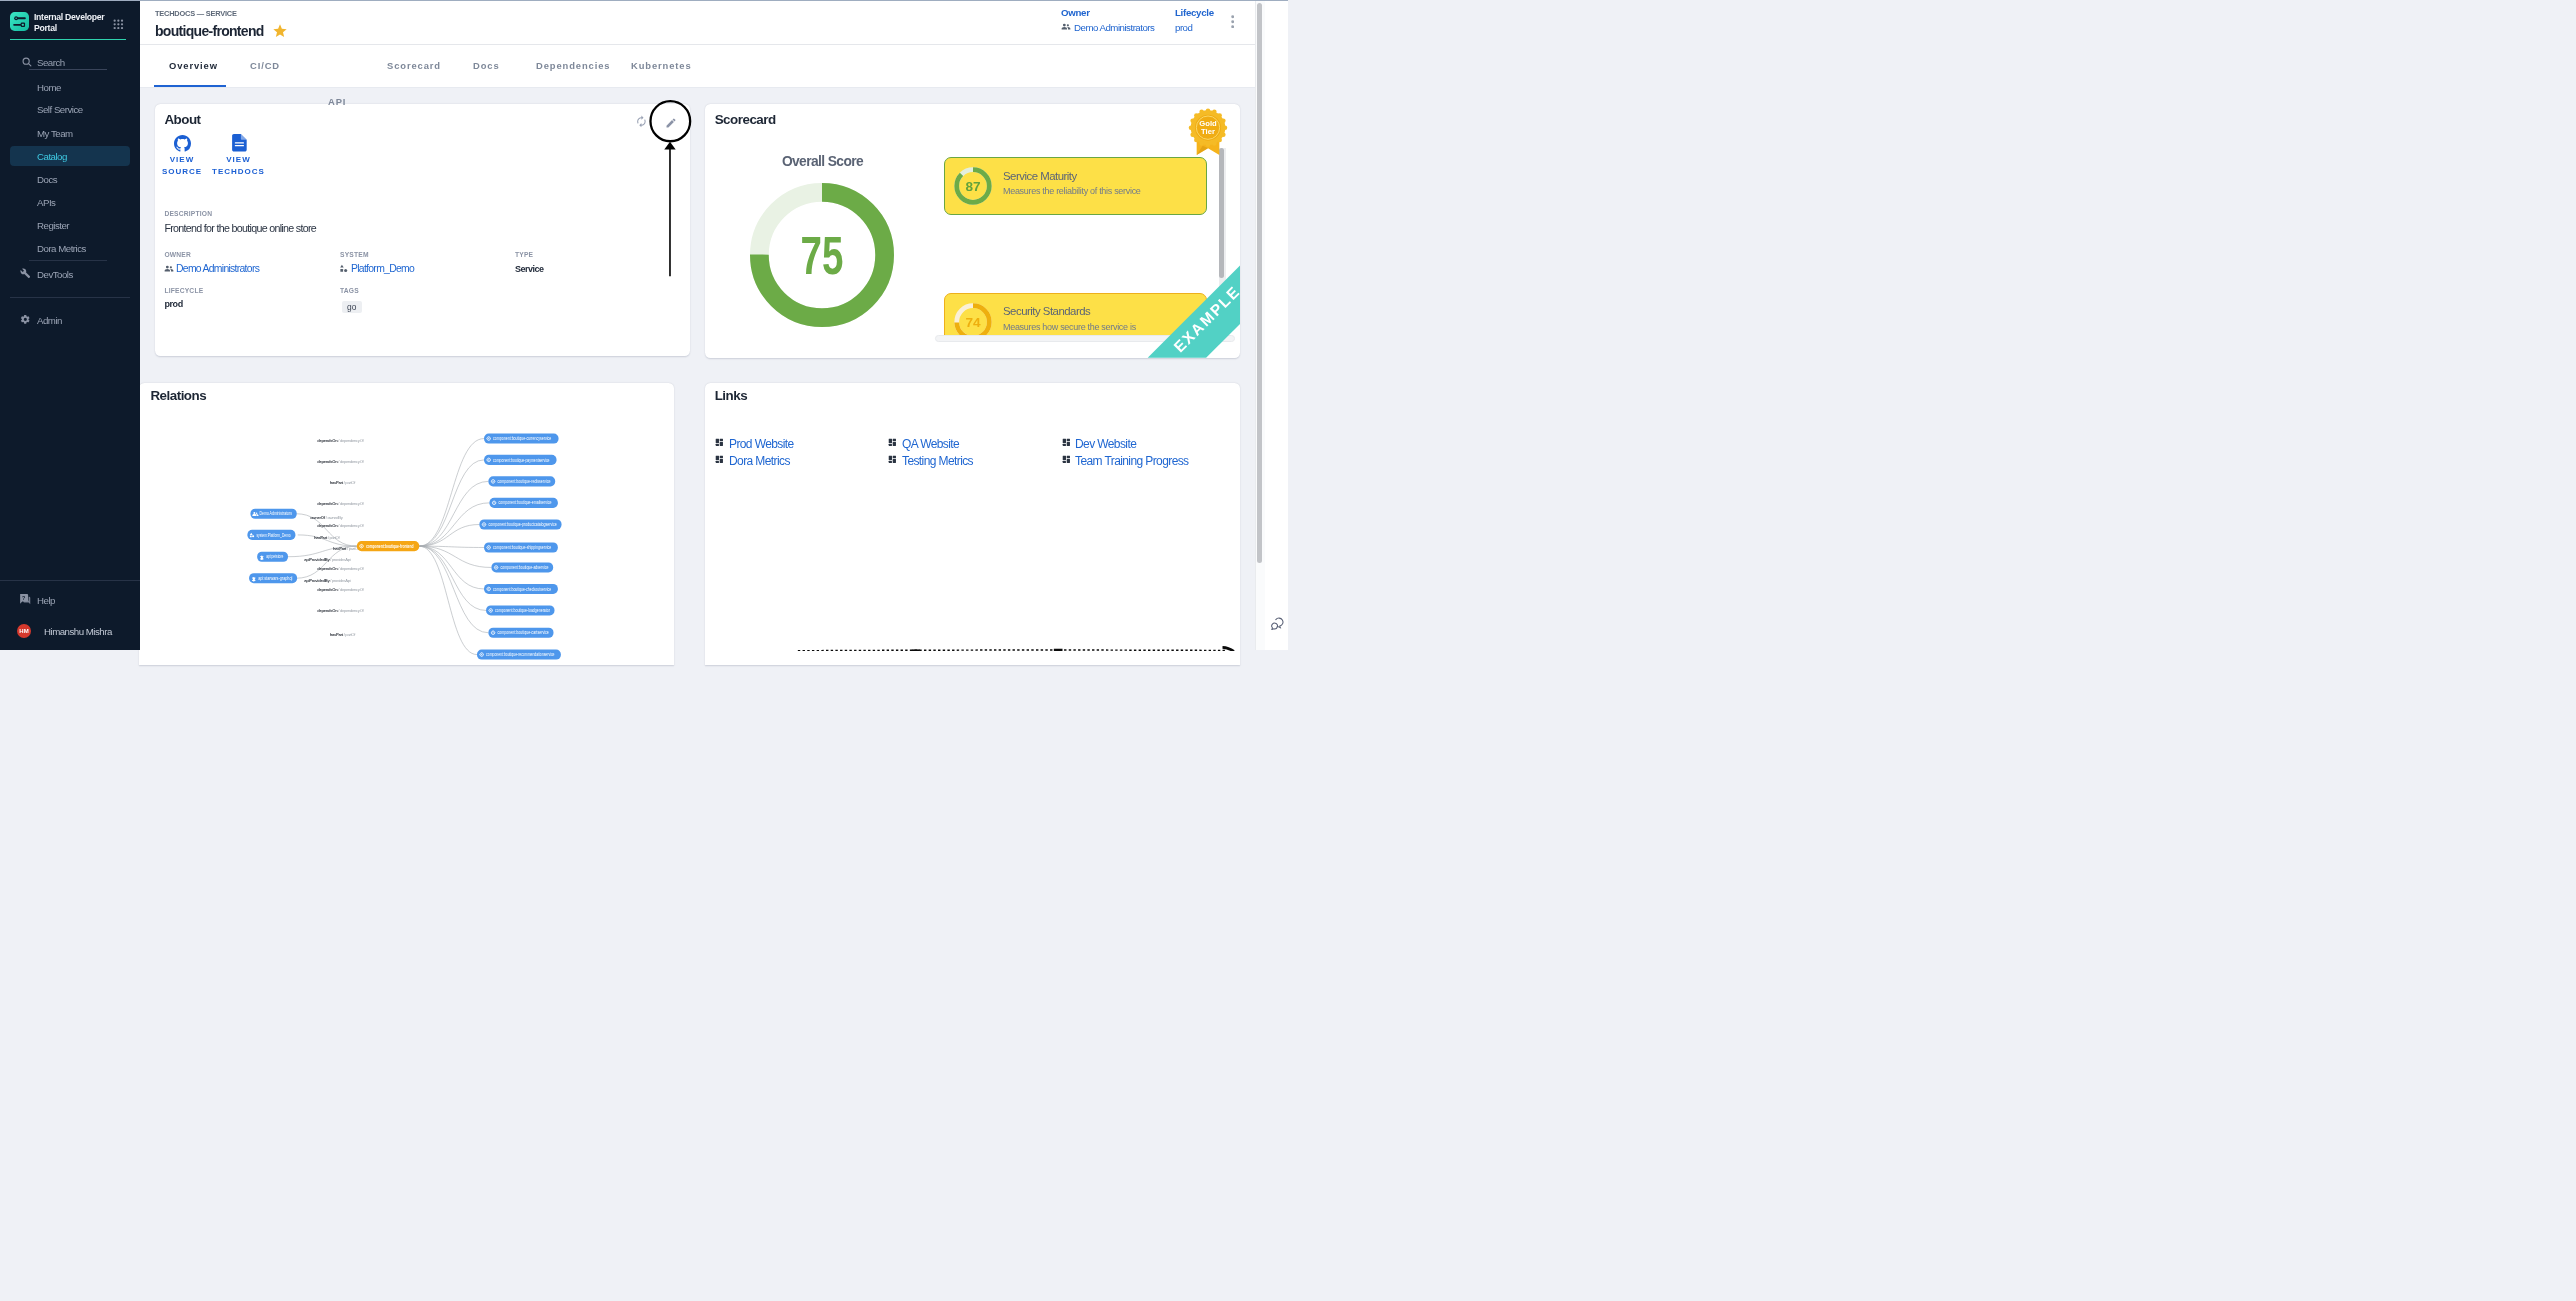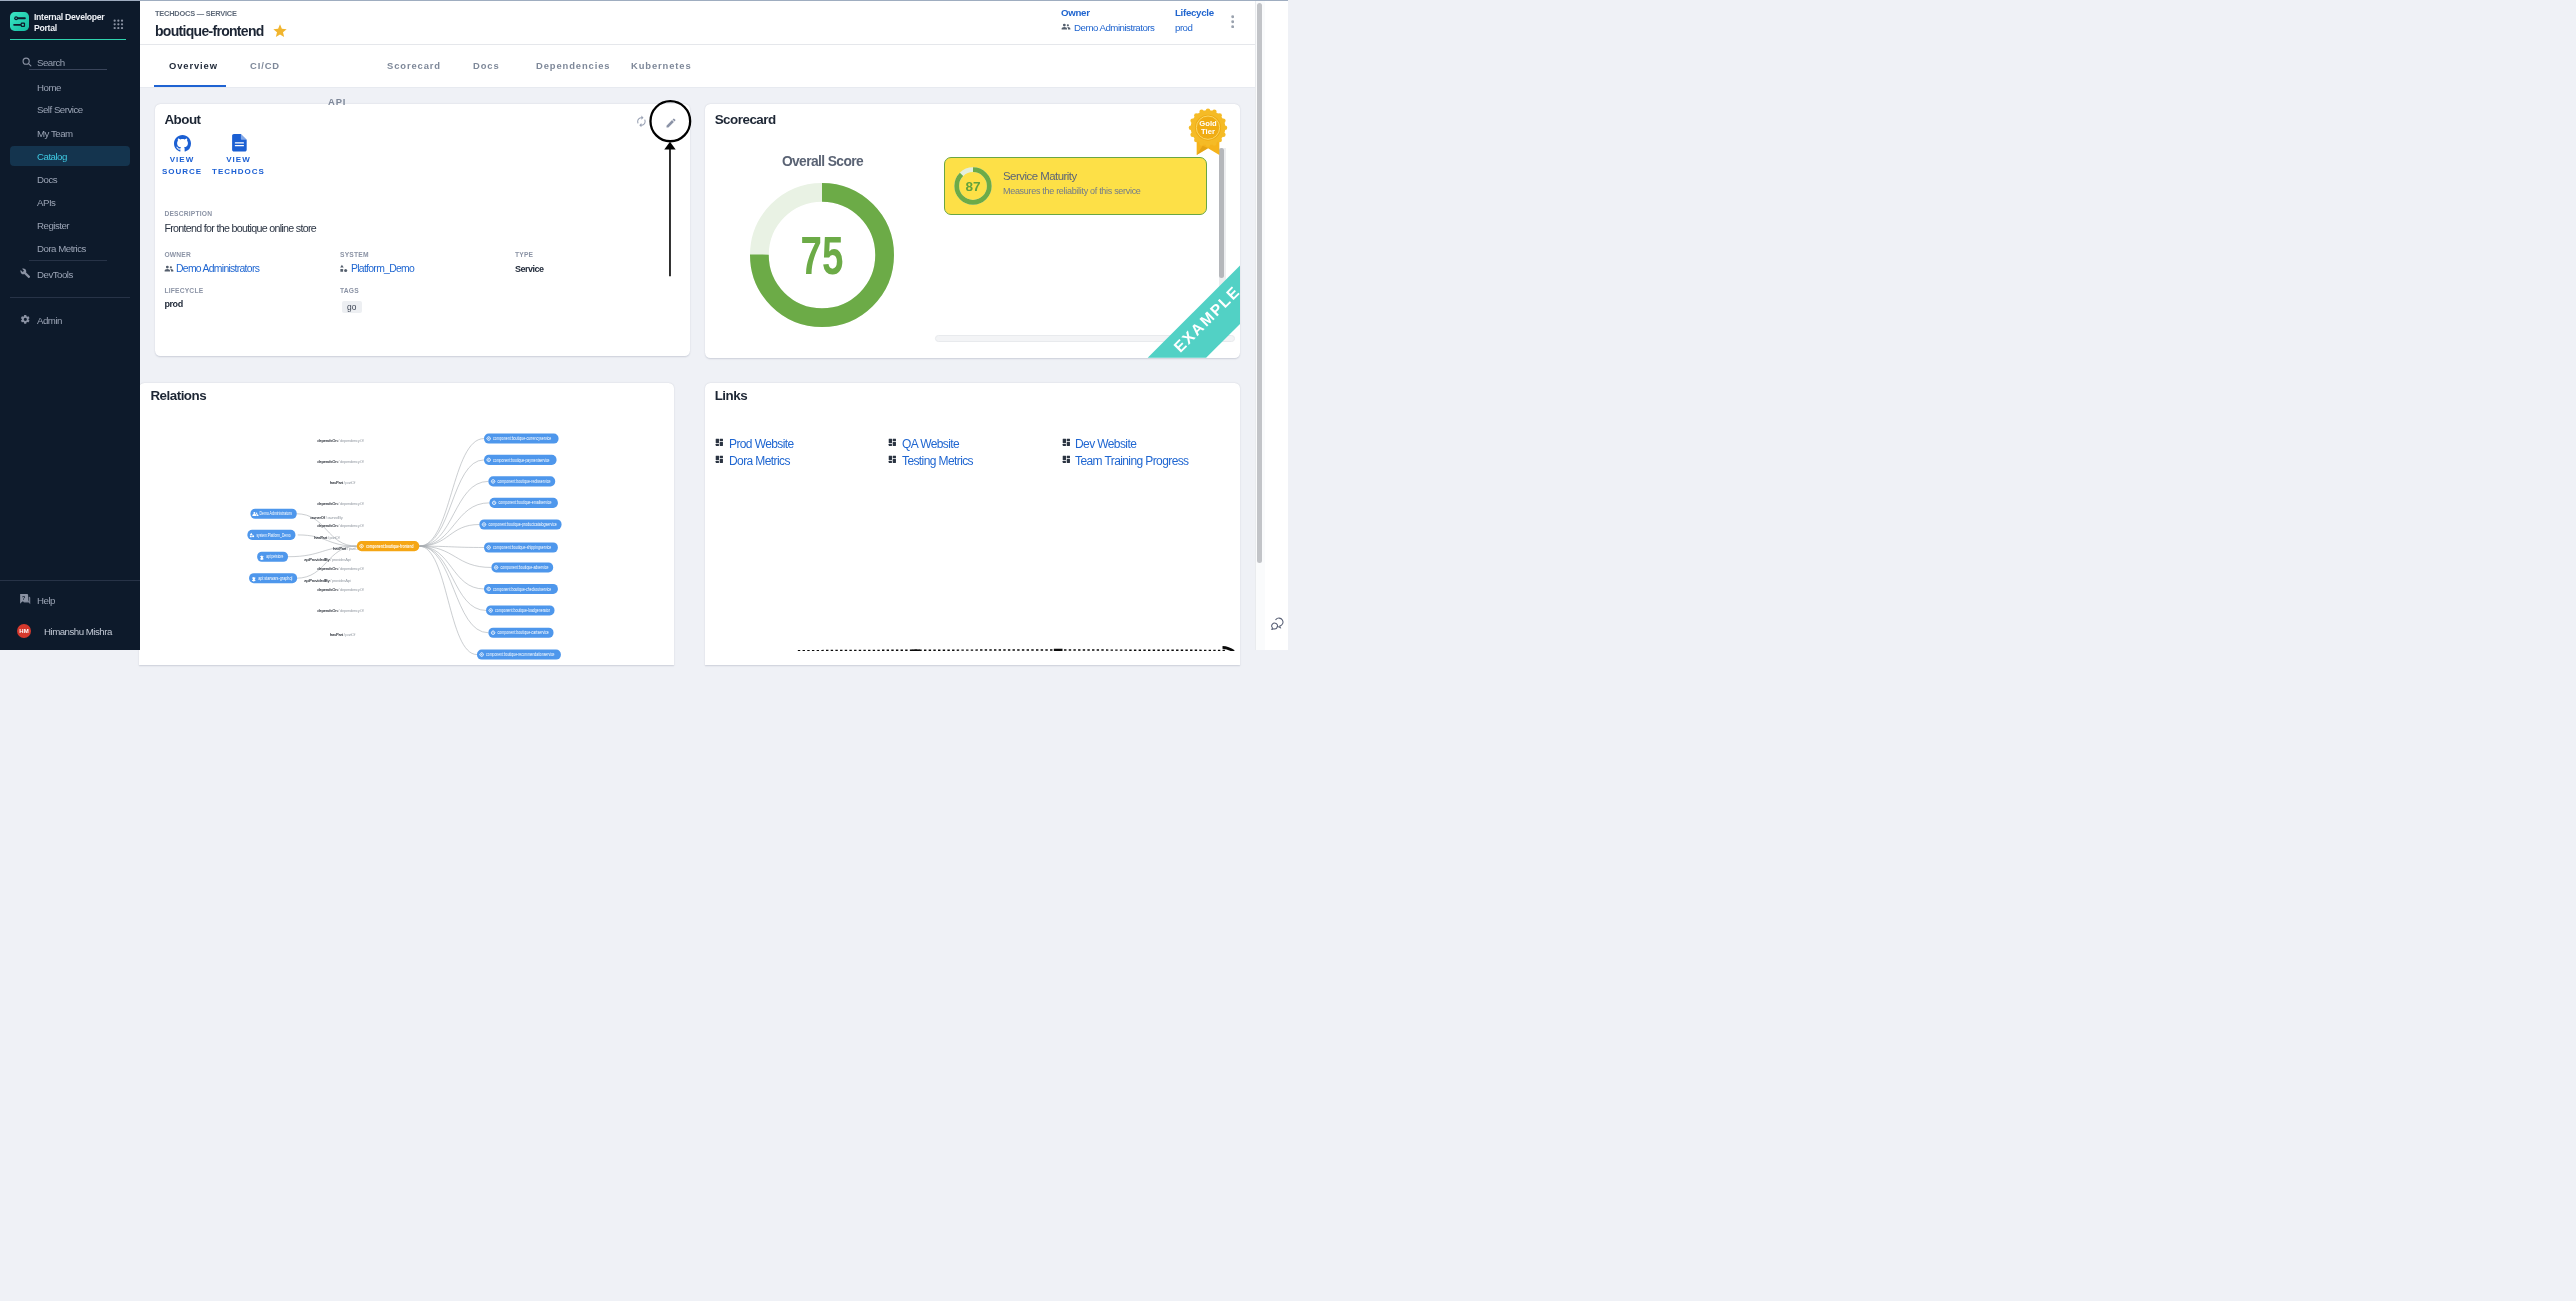--- a/index.html
+++ b/index.html
@@ -216,20 +216,29 @@
   <div class="abs" style="left:235px; top:40px; width:270px; height:191px; overflow:hidden;">
   <div class="mbox" style="top:13.4px; border:0.7px solid #6aa644;">
     <div class="mtitle">Service Maturity</div>
     <div class="mdesc">Measures the reliability of this service</div>
     <svg class="abs" style="left:8.7px; top:8.7px;" width="38" height="38" viewBox="0 0 56 56">
       <circle cx="28" cy="28" r="24" fill="none" stroke="#e3eedd" stroke-width="7"></circle>
       <circle cx="28" cy="28" r="24" fill="none" stroke="#6cab47" stroke-width="7" stroke-dasharray="131.2 19.6" transform="rotate(-90 28 28)"></circle>
       <text x="28" y="35" text-anchor="middle" font-size="20" font-weight="bold" fill="#62a23c">87</text>
     </svg>
   </div>
+  <div class="mbox" style="top:149px; border:0.7px solid #edb01c;">
+    <div class="mtitle">Security Standards</div>
+    <div class="mdesc">Measures how secure the service is</div>
+    <svg class="abs" style="left:8.7px; top:8.7px;" width="38" height="38" viewBox="0 0 56 56">
+      <circle cx="28" cy="28" r="24" fill="none" stroke="#faf0d8" stroke-width="7"></circle>
+      <circle cx="28" cy="28" r="24" fill="none" stroke="#eeaf0e" stroke-width="7" stroke-dasharray="111.6 39.2" transform="rotate(-90 28 28)"></circle>
+      <text x="28" y="35" text-anchor="middle" font-size="20" font-weight="bold" fill="#eeaf0e">74</text>
+    </svg>
+  </div>
   </div>
   <div class="abs" style="left:514px; top:44px; width:6.7px; height:191px; background:#edeef0;"></div>
   <div class="abs" style="left:514px; top:44px; width:4.7px; height:130px; background:#b5b7bb; border-radius:2.7px;"></div>
   <div class="abs" style="left:230px; top:231px; width:300px; height:7.2px; background:#f3f4f6; border:0.7px solid #e8eaed; border-radius:3.4px;"></div>
   <svg class="abs" style="left:0; top:0;" width="535" height="254" viewBox="0 0 797 378">
     <polygon points="659.5,378 797,240.5 797,327.5 746.5,378" fill="#52d1c5"></polygon>
     <text x="748" y="328" transform="rotate(-45 748 320.5)" text-anchor="middle" font-size="23" font-weight="bold" fill="#ffffff" letter-spacing="2.5">EXAMPLE</text>
   </svg>
   <svg class="abs" style="left:482px; top:2.7px;" width="42" height="52" viewBox="0 0 62 78">
     <path d="M14 40 L14 72 L31 62 L48 72 L48 40 Z" fill="#f5b31b"></path>

